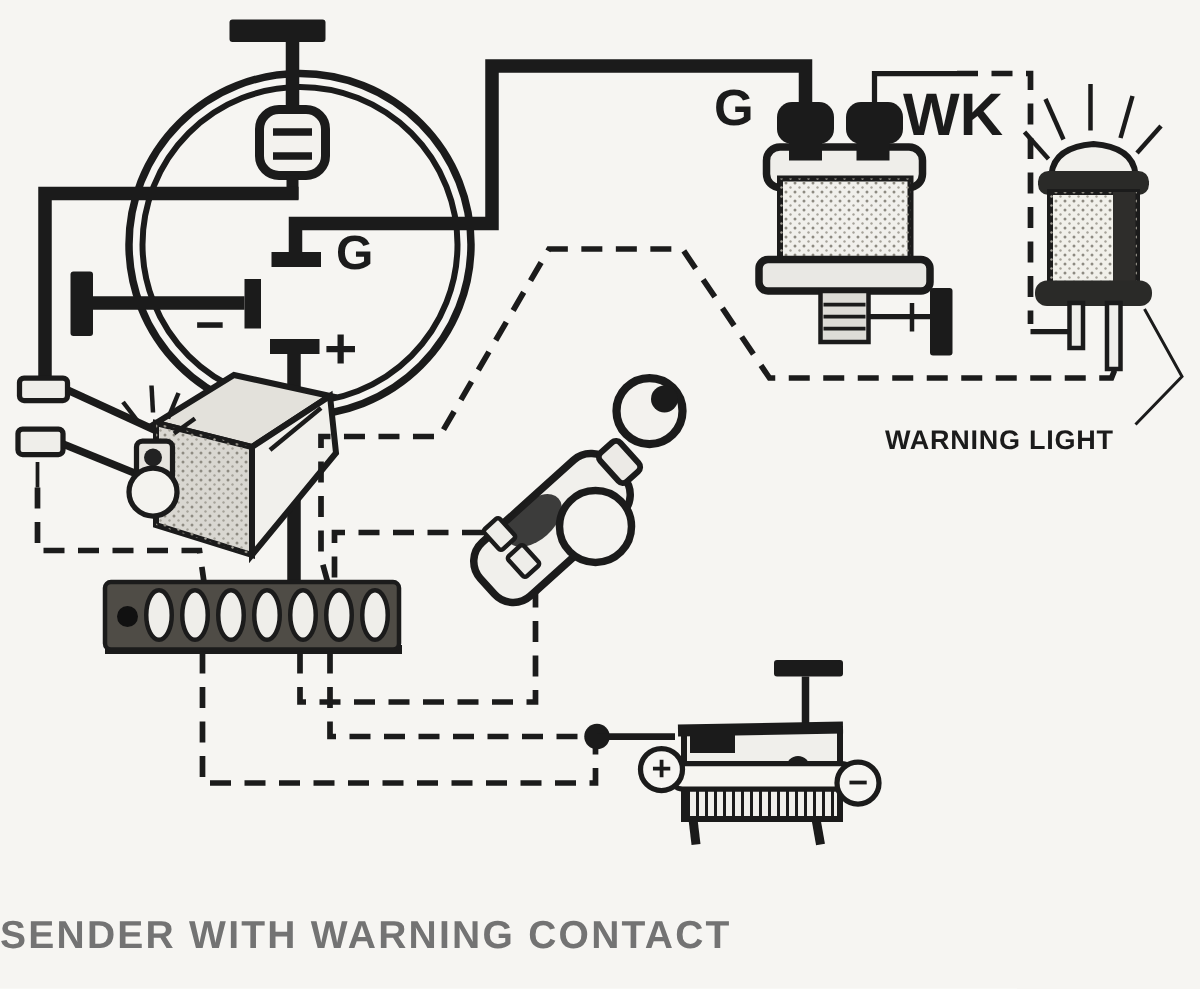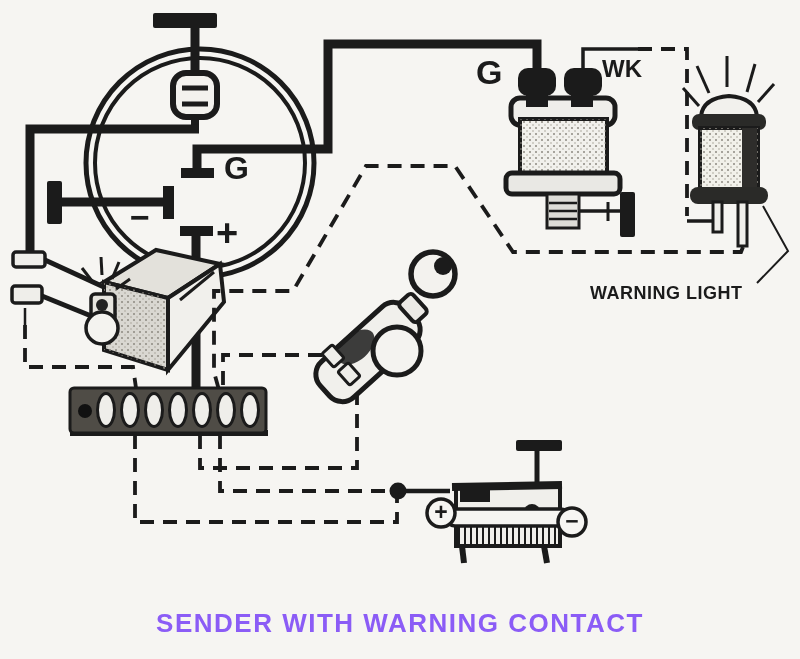--- a/index.html
+++ b/index.html
@@ -16,25 +16,25 @@
     font-weight:bold;
     color:#1b1b1b;
     line-height:1;
     white-space:nowrap;
     user-select:none;
   }
   .lbl-gauge-g   {left:224px; top:152px; font-size:32px;}
   .lbl-gauge-min {left:130px; top:200px; font-size:34px;}
   .lbl-gauge-plus{left:216px; top:214px; font-size:38px;}
   .lbl-sender-g  {left:476px; top:55px;  font-size:34px;}
-  .lbl-sender-wk {left:602px; top:57px;  font-size:24px;}
+  .lbl-sender-wk {left:602px; top:57px;  font-size:40px;}
   .lbl-warnlight {left:590px; top:272px; font-size:18px; letter-spacing:0.5px;margin-top:12px;}
   .lbl-batt-plus {left:428px; top:501px; width:26px; text-align:center; font-size:23px;}
   .lbl-batt-min  {left:559px; top:510px; width:26px; text-align:center; font-size:23px;}
-  .lbl-caption   {left:0; right:0; top:610px; text-align:center; font-size:26px; letter-spacing:1.5px; color:#8b5cf6;}
+  .lbl-caption   {left:0; right:0; top:610px; text-align:left; font-size:26px; letter-spacing:1.5px; color:#737373;}
 </style>
 </head>
 <body>
 
 <div id="stage">
 
 <svg id="art" width="800" height="659" viewBox="0 0 800 659" stroke-linecap="butt" stroke-linejoin="miter">
   <defs>
     <pattern id="stip" width="6" height="6" patternUnits="userSpaceOnUse">
       <circle cx="2" cy="2" r="1" fill="#8d8a81"></circle>

